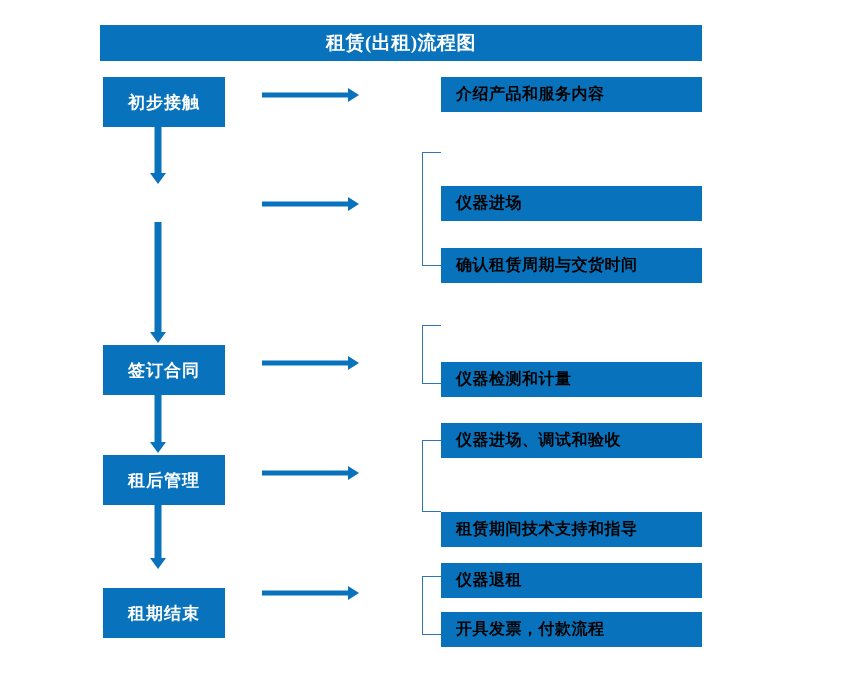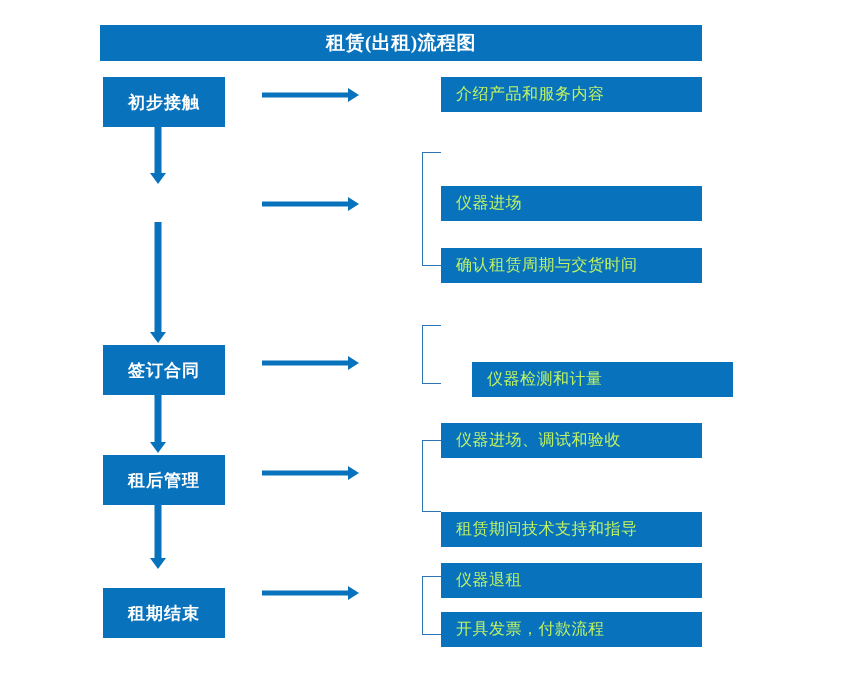--- a/index.html
+++ b/index.html
@@ -52,23 +52,23 @@
     letter-spacing: 1px;
   }
 
   
   .detail-box {
     position: absolute;
     left: 441px;
     width: 261px;
     height: 35px;
     background: #0873bc;
-    color: #bef264;
+    color: #000000;
     font-size: 16px;
-    font-weight: normal;
+    font-weight: bold;
     display: flex;
     align-items: center;
     padding-left: 15px;
     box-sizing: border-box;
     letter-spacing: 0.5px;
   }
 
   
   .arrow-h {
     position: absolute;
@@ -142,21 +142,21 @@
   <div class="stage-box" style="left:103px; top:345px;">签订合同</div>
 
   <div class="arrow-h" style="top:354px;">
     <svg viewBox="0 0 98 18" preserveAspectRatio="none">
       <path d="M0,6.5 H86 V2 L97,9 L86,16 V11.5 H0 Z" fill="#0873bc"></path>
     </svg>
   </div>
 
   <div class="bracket" style="top:325px; height:59px;"></div>
 
-  <div class="detail-box" style="top:362px;margin-left:31px;">仪器检测和计量</div>
+  <div class="detail-box" style="top:362px;">仪器检测和计量</div>
 
   <div class="arrow-v" style="top:381px; height:73px;">
     <svg viewBox="0 0 20 73" preserveAspectRatio="none">
       <path d="M6.5,0 H13.5 V61 H18 L10,72 L2,61 H6.5 Z" fill="#0873bc"></path>
     </svg>
   </div>
 
   <div class="stage-box" style="left:103px; top:455px;">租后管理</div>
 
   <div class="arrow-h" style="top:464px;">

